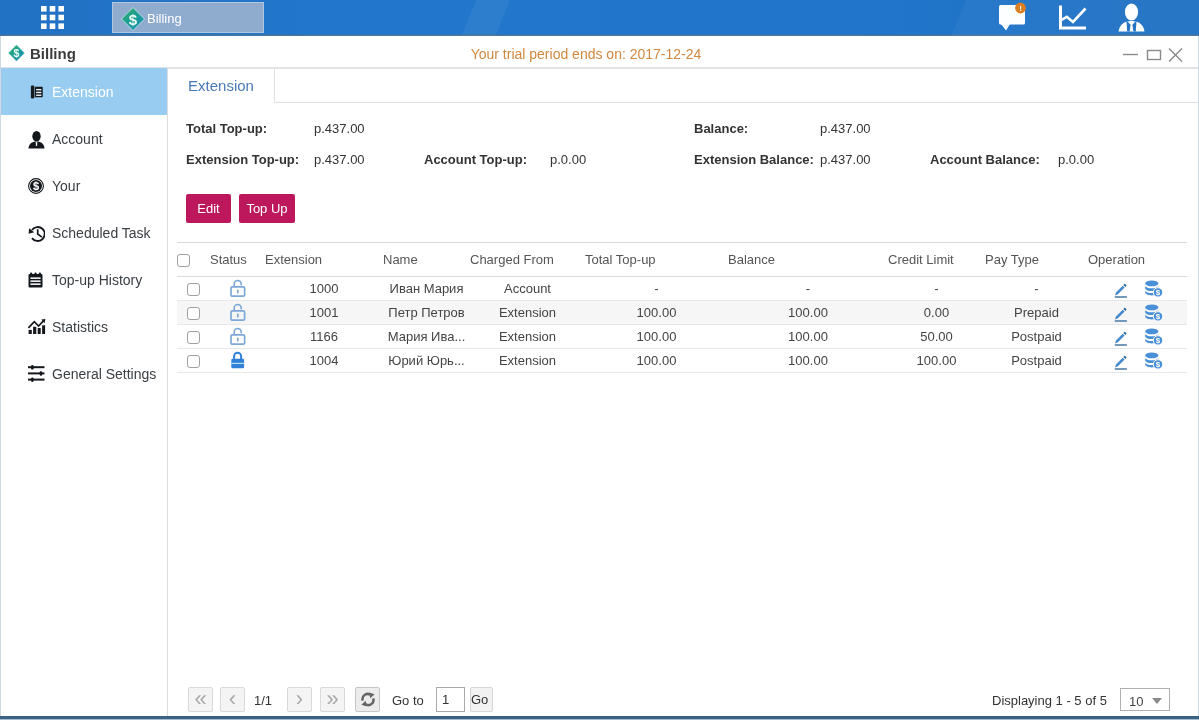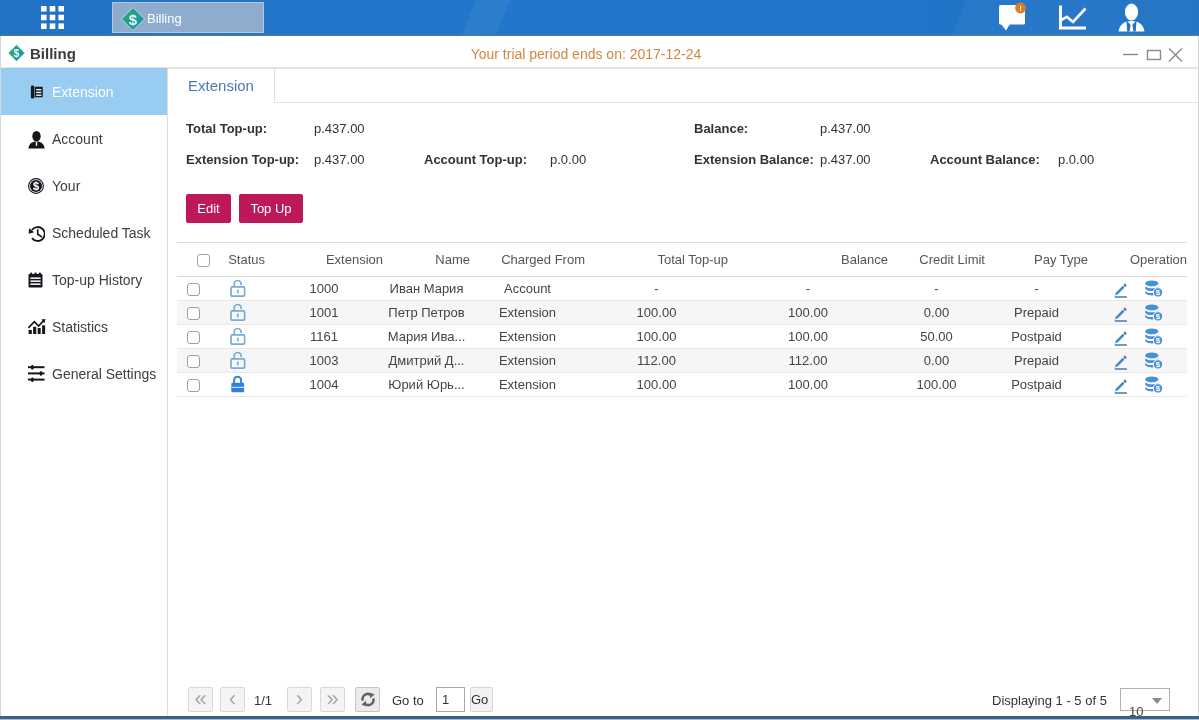--- a/index.html
+++ b/index.html
@@ -44,48 +44,48 @@
 .tabstrip .rest { position:absolute; left:107px; top:0; width:924px; height:34px; border-bottom:1px solid #e0e0e0; }
 .tabactive { position:absolute; left:0; top:0; width:107px; height:34px; background:#fff;
   border-right:1px solid #e0e0e0; text-align:center; line-height:33px; font-size:15px; color:#4a7ab5; }
 
 .stat { position:absolute; font-size:13px; color:#333; white-space:nowrap; }
 .stat b { font-weight:bold; }
 
 .btn { position:absolute; top:126px; height:29px; background:#be185d; border-radius:2px; color:#fff;
   font-size:13px; text-align:center; line-height:29px; }
 .btn.edit { left:18px; width:45px; }
-.btn.topup { left:71px; width:64px; }
+.btn.topup { left:71px; width:56px; }
 
 
 table.grid { position:absolute; left:9px; top:174px; width:1010px; border-collapse:collapse;
   table-layout:fixed; font-size:13px; color:#444; }
 table.grid th { height:34px; font-weight:normal; color:#555; border-top:1px solid #dadada;
-  border-bottom:1px solid #dadada; text-align:right; }
+  border-bottom:1px solid #dadada; text-align:left; }
 table.grid td { height:24px; text-align:center; border-bottom:1px solid #e8e8e8; }
 table.grid tr.odd td { background:#f6f6f6; }
 .cbx { display:inline-block; width:13px; height:13px; border:1px solid #a0a0a0; border-radius:3px;
   background:#fff; vertical-align:middle; }
 .lock-open, .lock-closed, .oppen, .opcoin { display:inline-block; vertical-align:middle; }
 .lock-open, .lock-closed { width:17px; height:19px; }
 .oppen { width:17px; height:18px; margin-right:15px; }
 .opcoin { width:19px; height:17px; }
 
 
 .pgbtn { position:absolute; top:619px; width:25px; height:25px; background:#f4f4f4;
   border:1px solid #d9d9d9; border-radius:2px; text-align:center; color:#a9a9a9;
   font-size:22px; line-height:21px; }
 .pgtext { position:absolute; font-size:13px; color:#333; }
 .goin { position:absolute; left:268px; top:619px; width:29px; height:25px; border:1px solid #a9a9a9;
   font-size:13px; text-align:left; padding-left:5px; line-height:23px; color:#333; background:#fff; }
 .gobtn { position:absolute; left:302px; top:619px; width:23px; height:25px; background:#f2f2f2;
   border:1px solid #d6d6d6; border-radius:2px; text-align:left; font-size:13px; line-height:23px; color:#333; }
 .dd { position:absolute; left:952px; top:620px; width:50px; height:23px; border:1px solid #b0b0b0;
   background:#fff; font-size:13px; color:#444; }
-.dd span { position:absolute; left:8px; top:15px;text-align:right; }
+.dd span { position:absolute; left:8px; top:5px;text-align:right; }
 .dd .tri { position:absolute; right:7px; top:9px; width:0; height:0;
   border-left:5px solid transparent; border-right:5px solid transparent; border-top:6px solid #8a8a8a; }
 
 .bottomstrip { position:absolute; left:0; top:716px; width:1199px; height:4px; background:#3a6285; }
 .bottomstrip2 { position:absolute; left:0; top:719px; width:1199px; height:1px; background:#a9bcce; }
 </style>
 </head>
 <body>
 
 <svg width="0" height="0" style="position:absolute">
@@ -341,45 +341,27 @@
               <use href="#sym-pen"></use>
             </svg><svg class="opcoin" viewBox="0 0 19 17">
               <use href="#sym-coin"></use>
             </svg></td>
     </tr>
     <tr>
       <td><span class="cbx"></span></td>
       <td><svg class="lock-open" viewBox="0 0 17 19">
               <use href="#sym-lockopen"></use>
             </svg></td>
-      <td>1161</td>
+      <td>1166</td>
           <td>Мария Ива...</td>
           <td>Extension</td>
           <td>100.00</td>
           <td>100.00</td>
           <td>50.00</td>
           <td>Postpaid</td>
-      <td><svg class="oppen" viewBox="0 0 17 18">
-              <use href="#sym-pen"></use>
-            </svg><svg class="opcoin" viewBox="0 0 19 17">
-              <use href="#sym-coin"></use>
-            </svg></td>
-    </tr>
-    <tr class="odd">
-      <td><span class="cbx"></span></td>
-      <td><svg class="lock-open" viewBox="0 0 17 19">
-              <use href="#sym-lockopen"></use>
-            </svg></td>
-      <td>1003</td>
-          <td>Дмитрий Д...</td>
-          <td>Extension</td>
-          <td>112.00</td>
-          <td>112.00</td>
-          <td>0.00</td>
-          <td>Prepaid</td>
       <td><svg class="oppen" viewBox="0 0 17 18">
               <use href="#sym-pen"></use>
             </svg><svg class="opcoin" viewBox="0 0 19 17">
               <use href="#sym-coin"></use>
             </svg></td>
     </tr>
     <tr>
       <td><span class="cbx"></span></td>
       <td><svg class="lock-closed" viewBox="0 0 17 19">
               <use href="#sym-lockclosed"></use>

